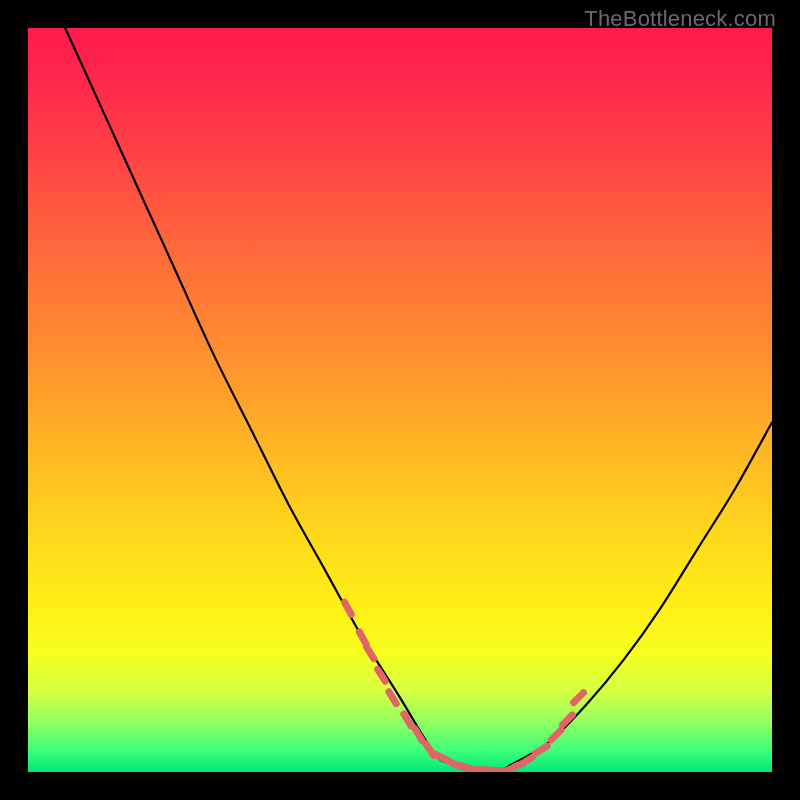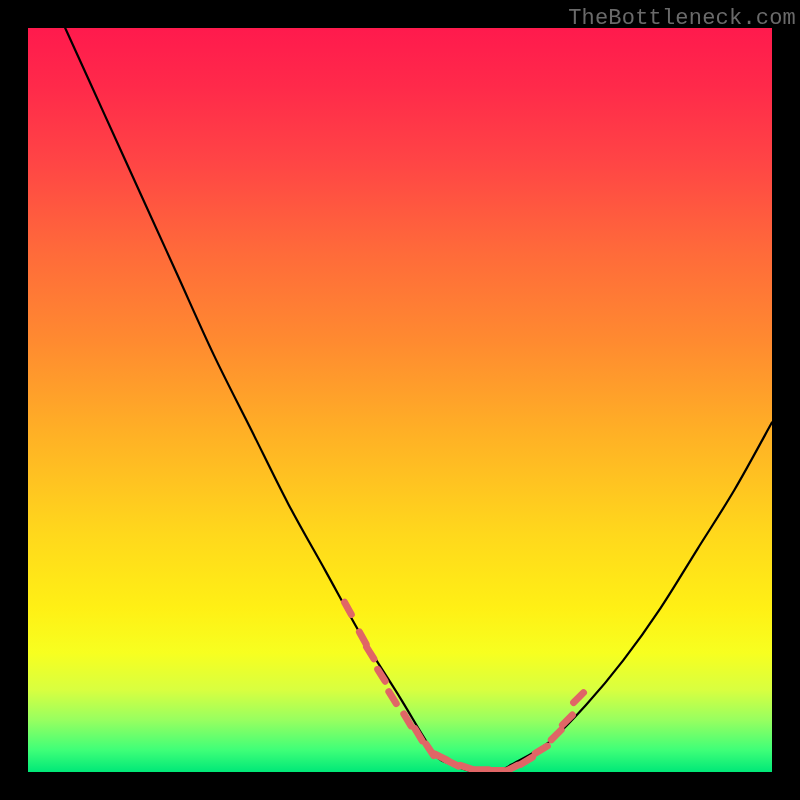--- a/index.html
+++ b/index.html
@@ -27,22 +27,22 @@
       #fff015 78%,
       #f7ff20 84%,
       #d8ff40 89%,
       #98ff60 93%,
       #40ff78 97%,
       #00e878 100%);
   }
   .watermark {
     position: absolute;
     top: 6px;
-    right: 4px;
-    font-family: Liberation Mono, monospace;
+    right: 24px;
+    font-family: Liberation Sans, sans-serif;
     font-size: 22px;
     color: #6a6a6a;
     letter-spacing: 0.2px;
     font-weight: 500;
     user-select: none;
   }
   svg.curve {
     position: absolute;
     left: 0; top: 0;
     width: 100%; height: 100%;

